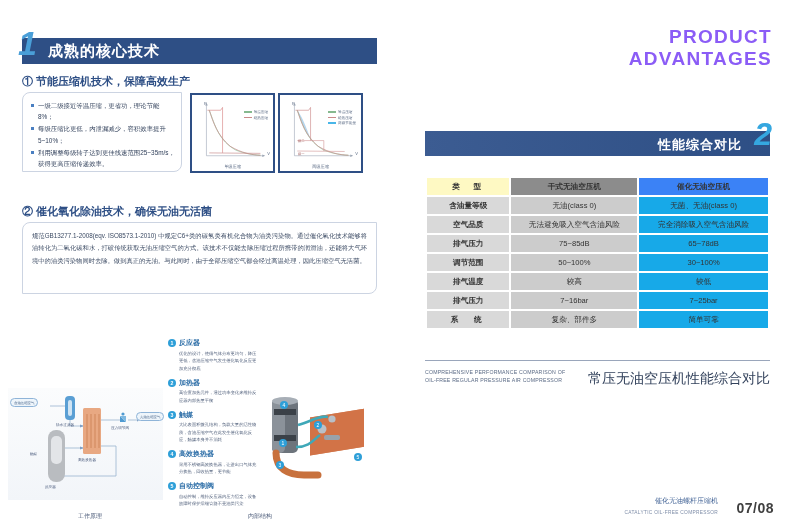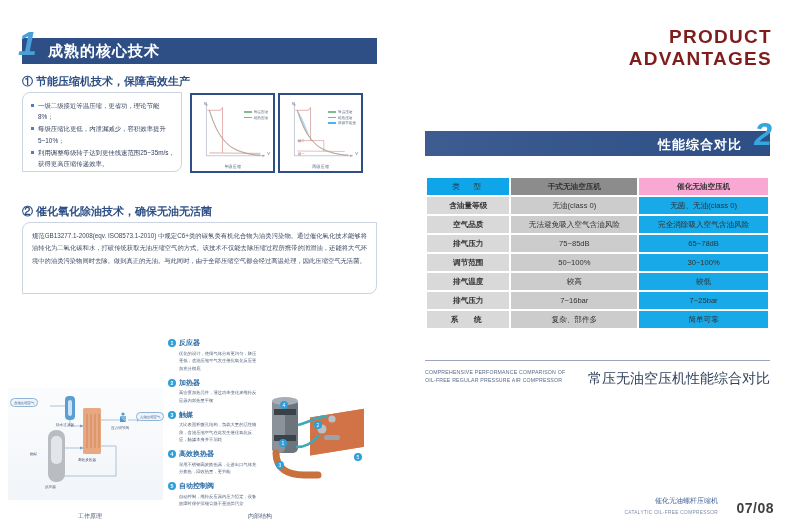--- a/index.html
+++ b/index.html
@@ -114,21 +114,21 @@
   .num-body { font-size:4.3px; color:#53627d; line-height:1.75; padding-left:11px; }
 
   
   .illus { position:absolute; left:262px; top:395px; width:128px; height:108px; }
 
   
   .right { position:absolute; left:400px; top:0; width:390px; height:532px; }
 
   .prod-title {
     position:absolute; right:18px; top:26px; text-align:right;
-    color:#7f1d1d;
+    color:#8b5cf6;
   }
   .pt-en {
     font-size:19px; font-weight:bold; letter-spacing:1.3px; line-height:1.18;
   }
   .pt-cn { font-size:14px; font-weight:bold; margin-top:3px; letter-spacing:2px; }
 
   .sec2-band {
     position:absolute; left:25px; top:131px; width:345px; height:25px;
     background:linear-gradient(90deg,#3c5c92 0%, #2e4f85 100%);
   }
@@ -148,23 +148,23 @@
     border-collapse:separate; border-spacing:2px;
   }
   .cmp-table td {
     height:17px; text-align:center; vertical-align:middle;
     font-size:7.6px; color:#333;
   }
   .col-type { width:82px; }
   .col-dry  { width:125px; }
   .col-cat  { width:128px; }
 
-  .hd-type { background:#0ea5e9; font-weight:normal; color:#222; letter-spacing:3px; }
+  .hd-type { background:#fef9c3; font-weight:bold; color:#222; letter-spacing:3px; }
   .hd-dry  { background:#8c8c8c; color:#fff; font-weight:bold; font-size:8.6px; }
-  .hd-cat  { background:#f9a8d4; color:#fff; font-weight:bold; font-size:8.6px; }
+  .hd-cat  { background:#3b82f6; color:#fff; font-weight:bold; font-size:8.6px; }
   .c-label { background:#d9d9d9; font-weight:bold; color:#2b2b2b; font-size:7.8px; }
   .c-dry   { background:#cccccc; color:#333; }
   .c-cat   { background:#17a9e8; color:#ffffff; }
   .sp { letter-spacing:4px; }
 
   .cap-rule {
     position:absolute; left:25px; top:360px; width:345px;
     border-top:1px solid #9aa6bb;
   }
   .cap-en {

